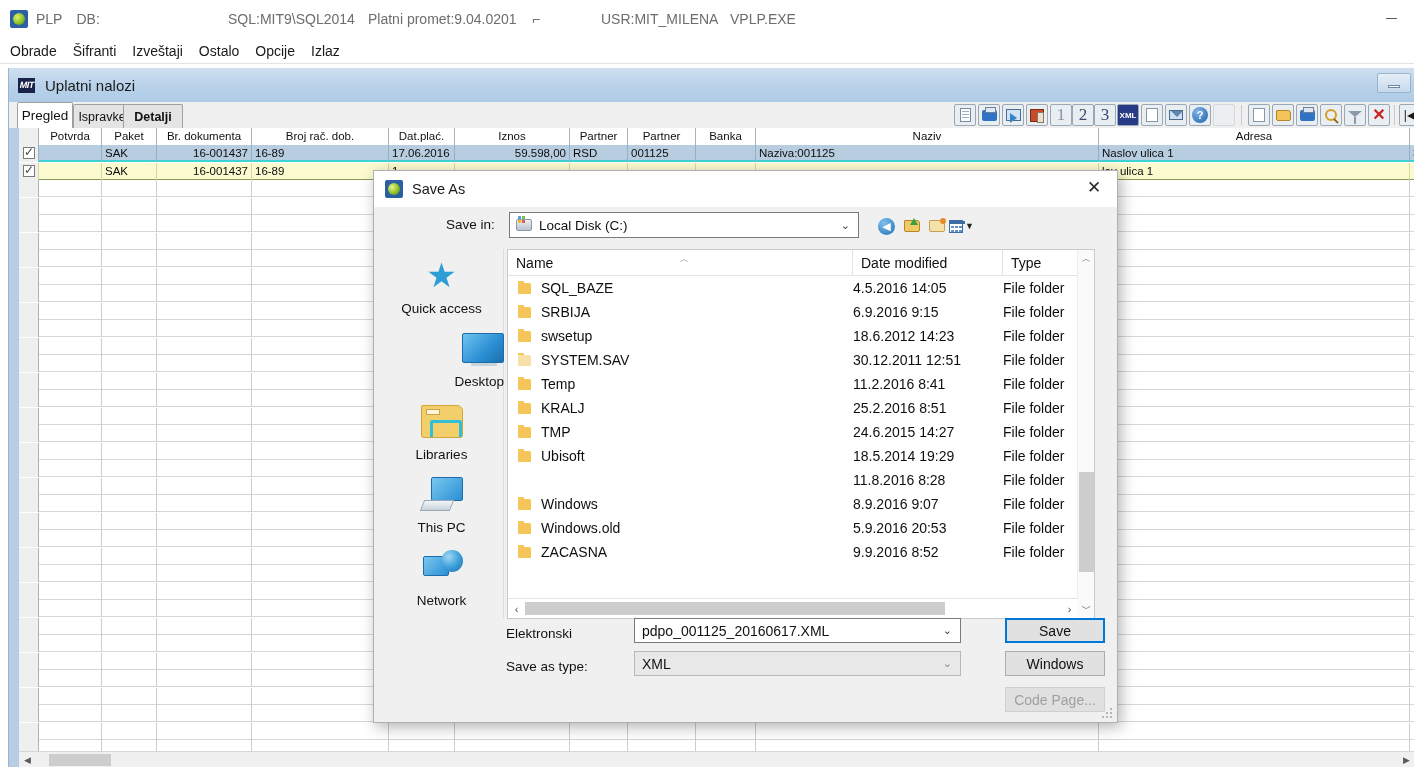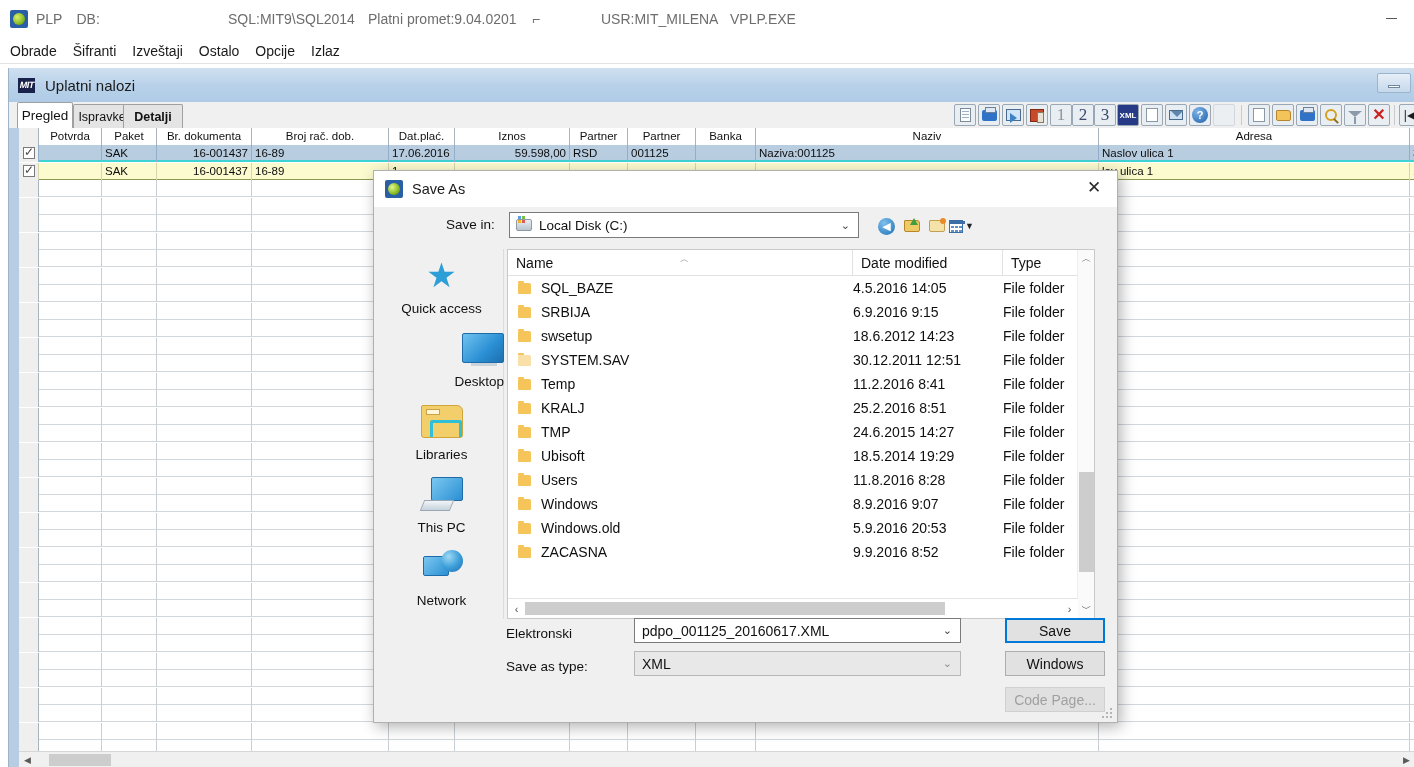--- a/index.html
+++ b/index.html
@@ -1153,24 +1153,20 @@
           </div>
           <div class="fl-row" style="top: 168px;">
             <div class="fl-name">
               <span class="folder-ico"></span>
               <span class="fl-txt">Ubisoft</span>
             </div>
             <div class="fl-date">18.5.2014 19:29</div>
             <div class="fl-type">File folder</div>
           </div>
           <div class="fl-row" style="top: 192px;">
-            <div class="fl-name">
-              <span class="folder-ico"></span>
-              <span class="fl-txt">Users</span>
-            </div>
             <div class="fl-date">11.8.2016 8:28</div>
             <div class="fl-type">File folder</div>
           </div>
           <div class="fl-row" style="top: 216px;">
             <div class="fl-name">
               <span class="folder-ico"></span>
               <span class="fl-txt">Windows</span>
             </div>
             <div class="fl-date">8.9.2016 9:07</div>
             <div class="fl-type">File folder</div>

